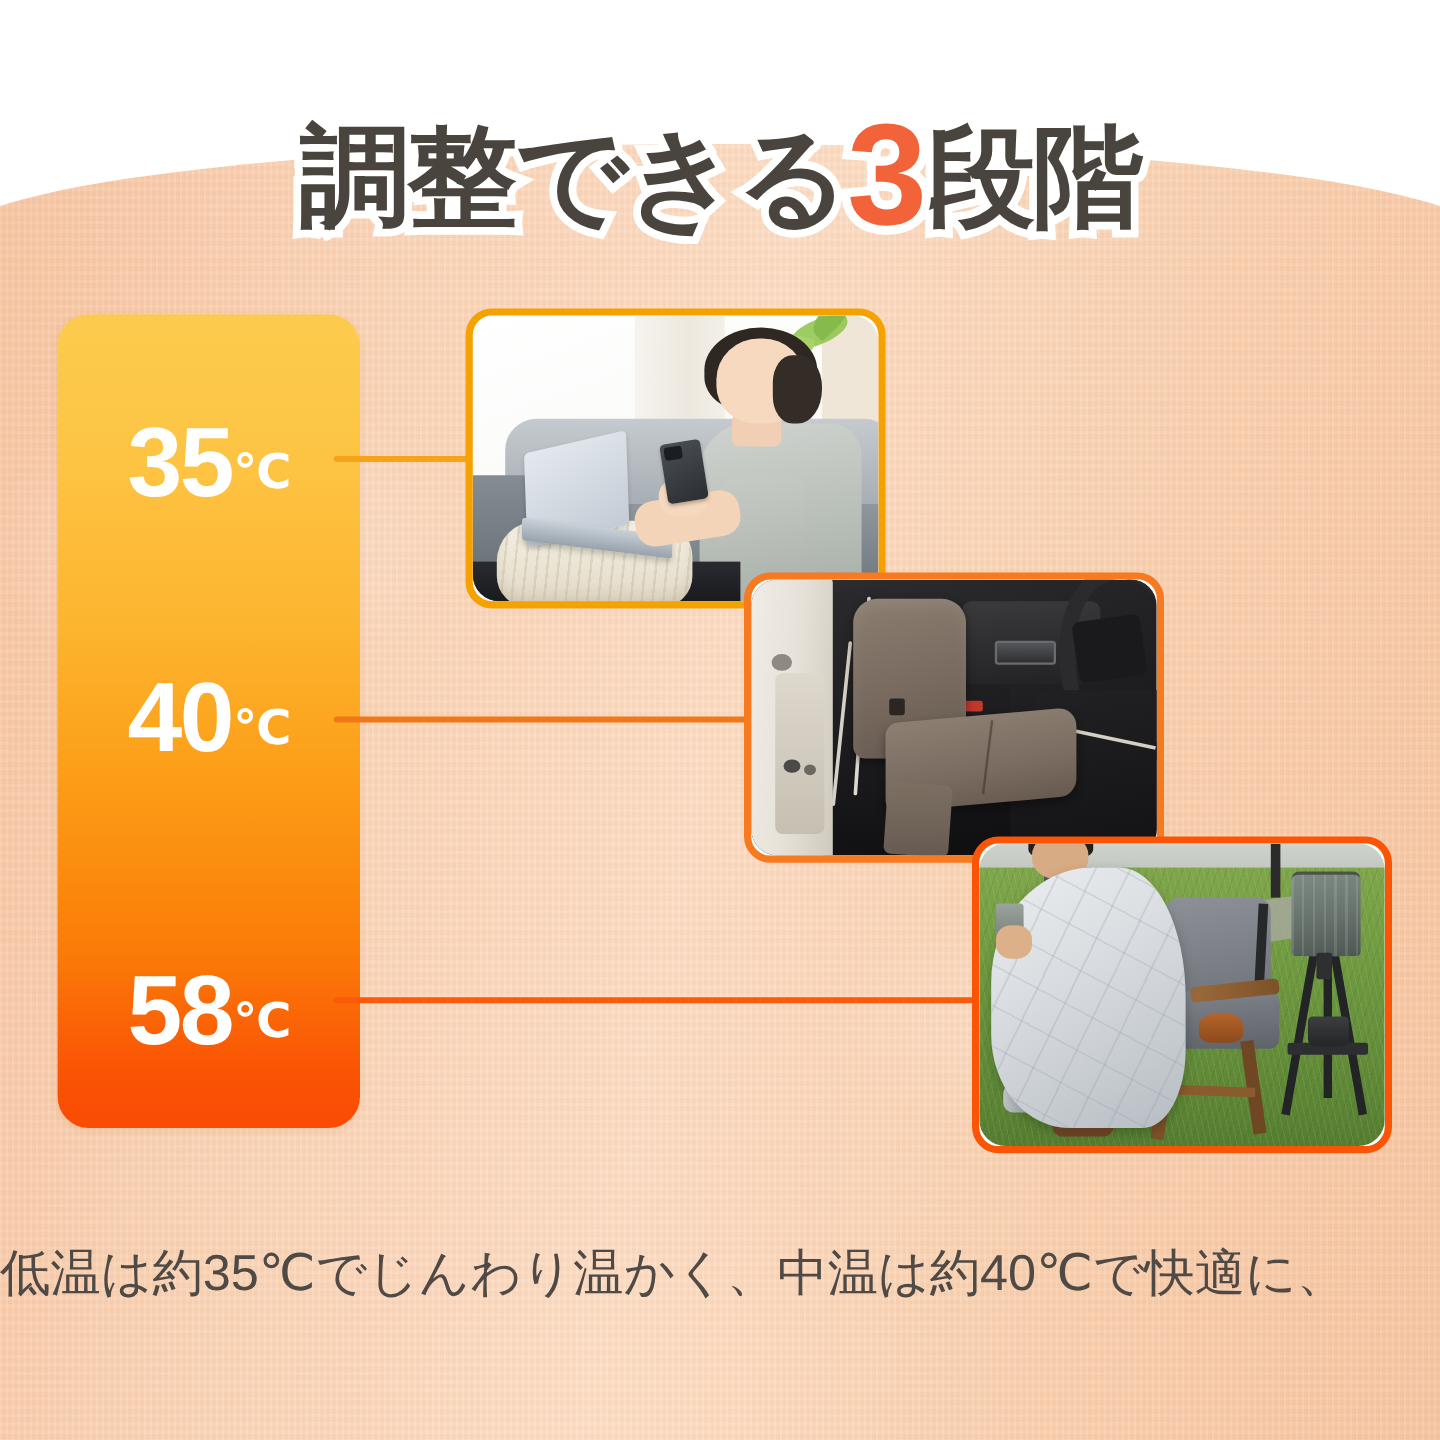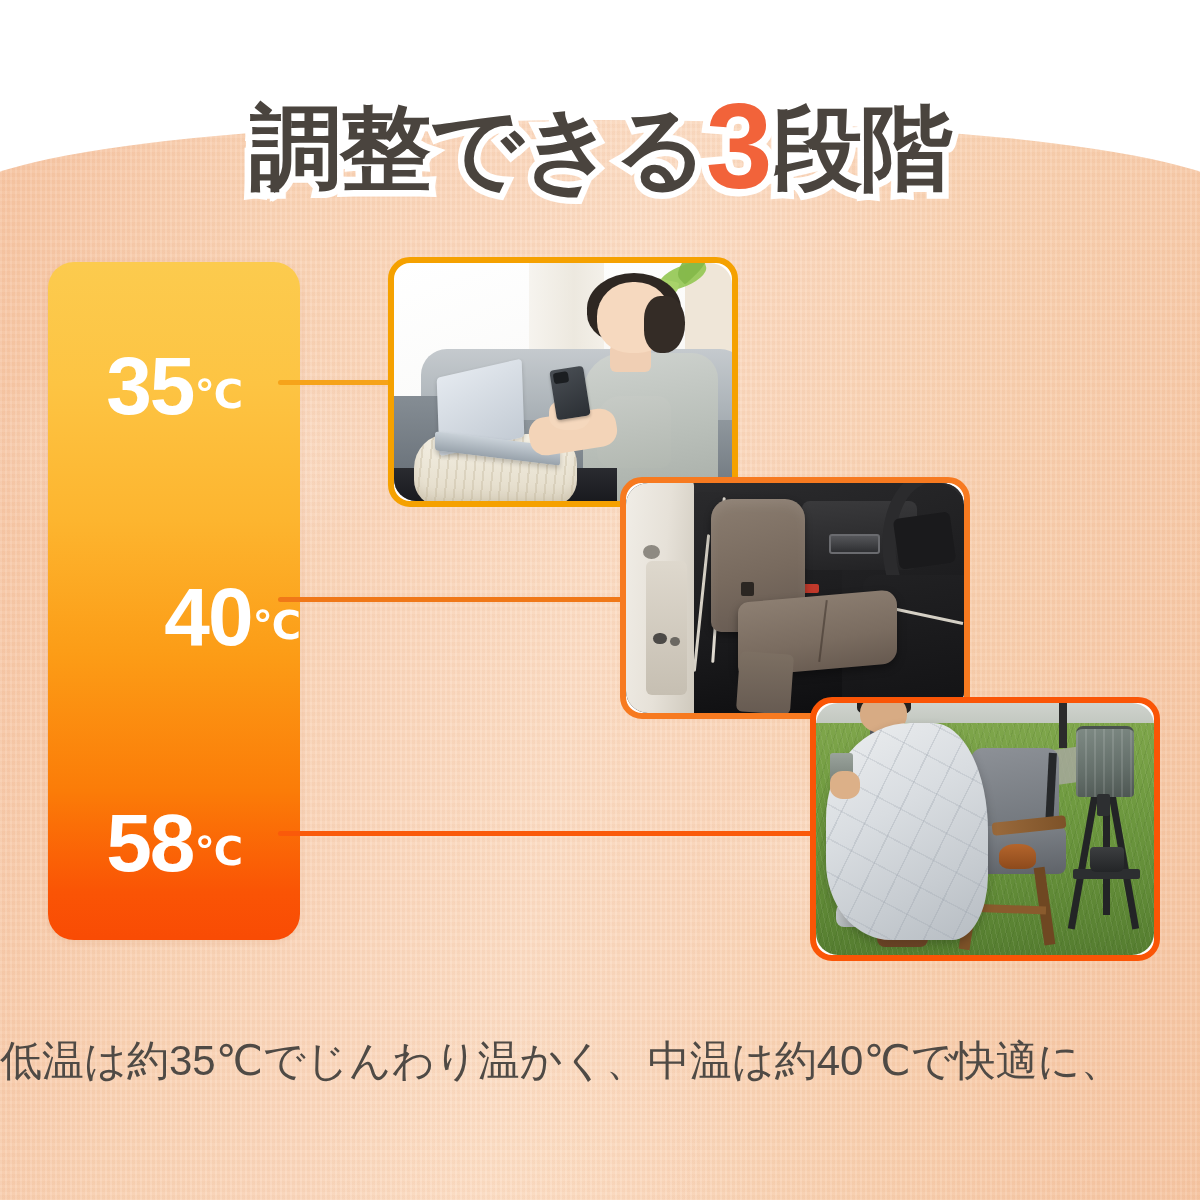--- a/index.html
+++ b/index.html
@@ -113,21 +113,21 @@
     letter-spacing: -2px;
   }
   .temp-row .tunit {
     font-size: 40px;
     letter-spacing: -1px;
     position: relative;
     top: -6px;
     margin-left: 1px;
   }
   .temp-row.r1 { top: 63px; margin-top: 20px; }
-  .temp-row.r2 { top: 314px; text-align: right; }
+  .temp-row.r2 { top: 296px; }
   .temp-row.r3 { top: 540px; }
 
   
   .connector {
     position: absolute;
     height: 5px;
     border-radius: 3px;
   }
   .connector.c1 { left: 278px; top: 380px; width: 126px; background: #f6a31a; }
   .connector.c2 { left: 278px; top: 597px; width: 360px; background: #f07818; }

